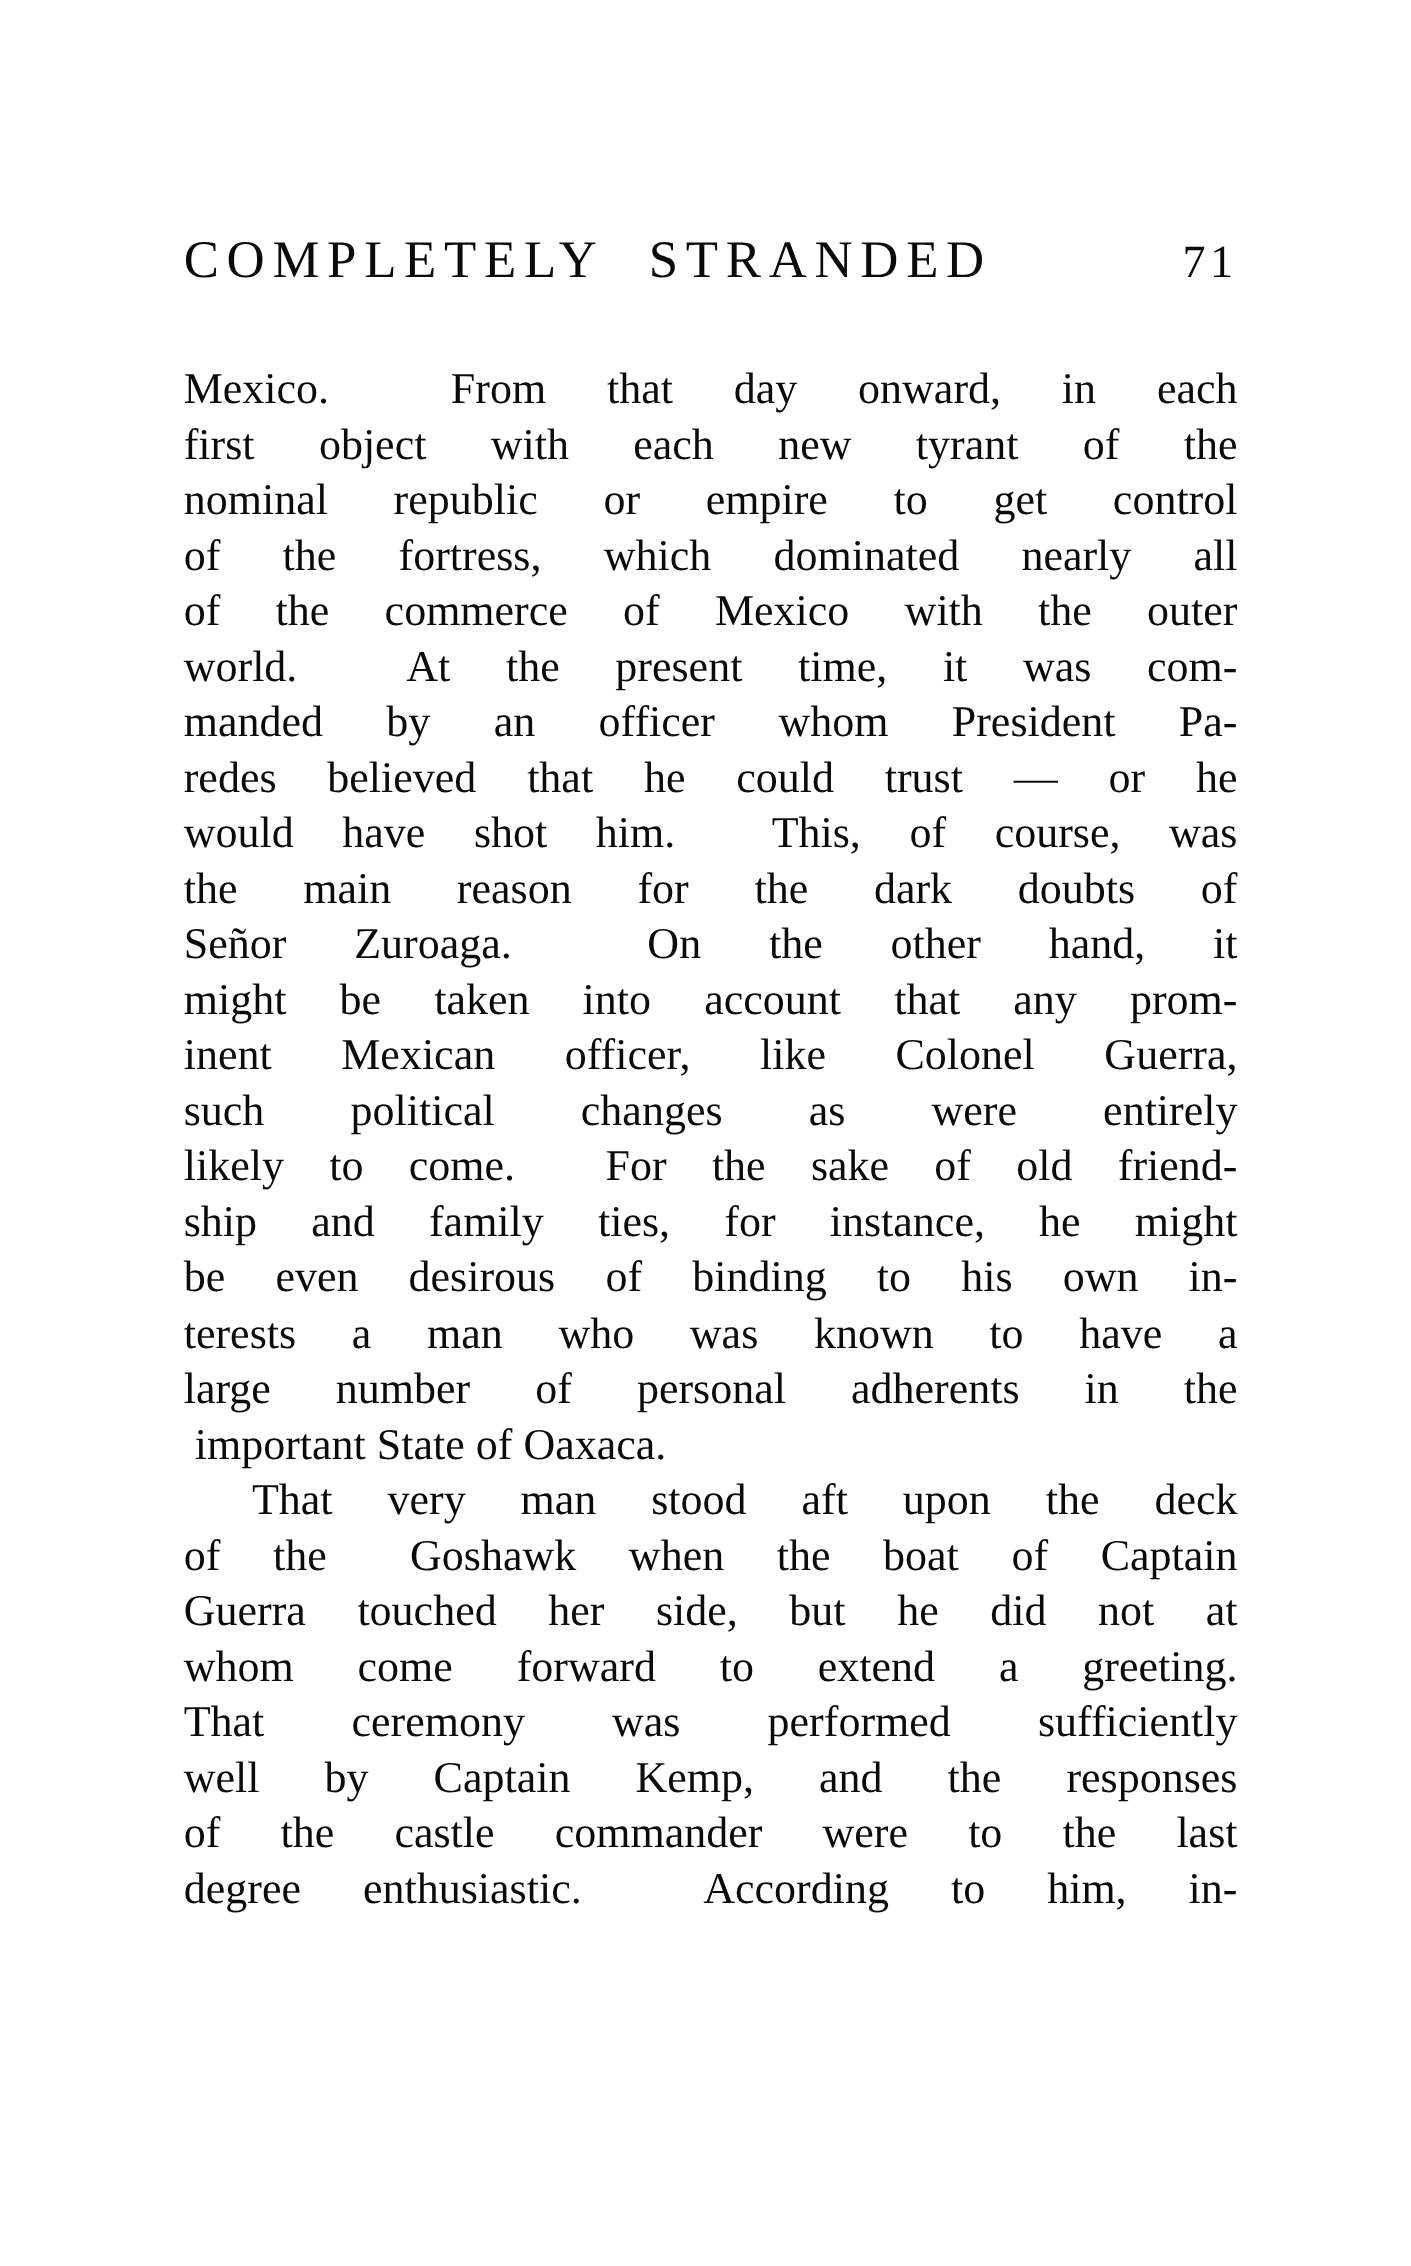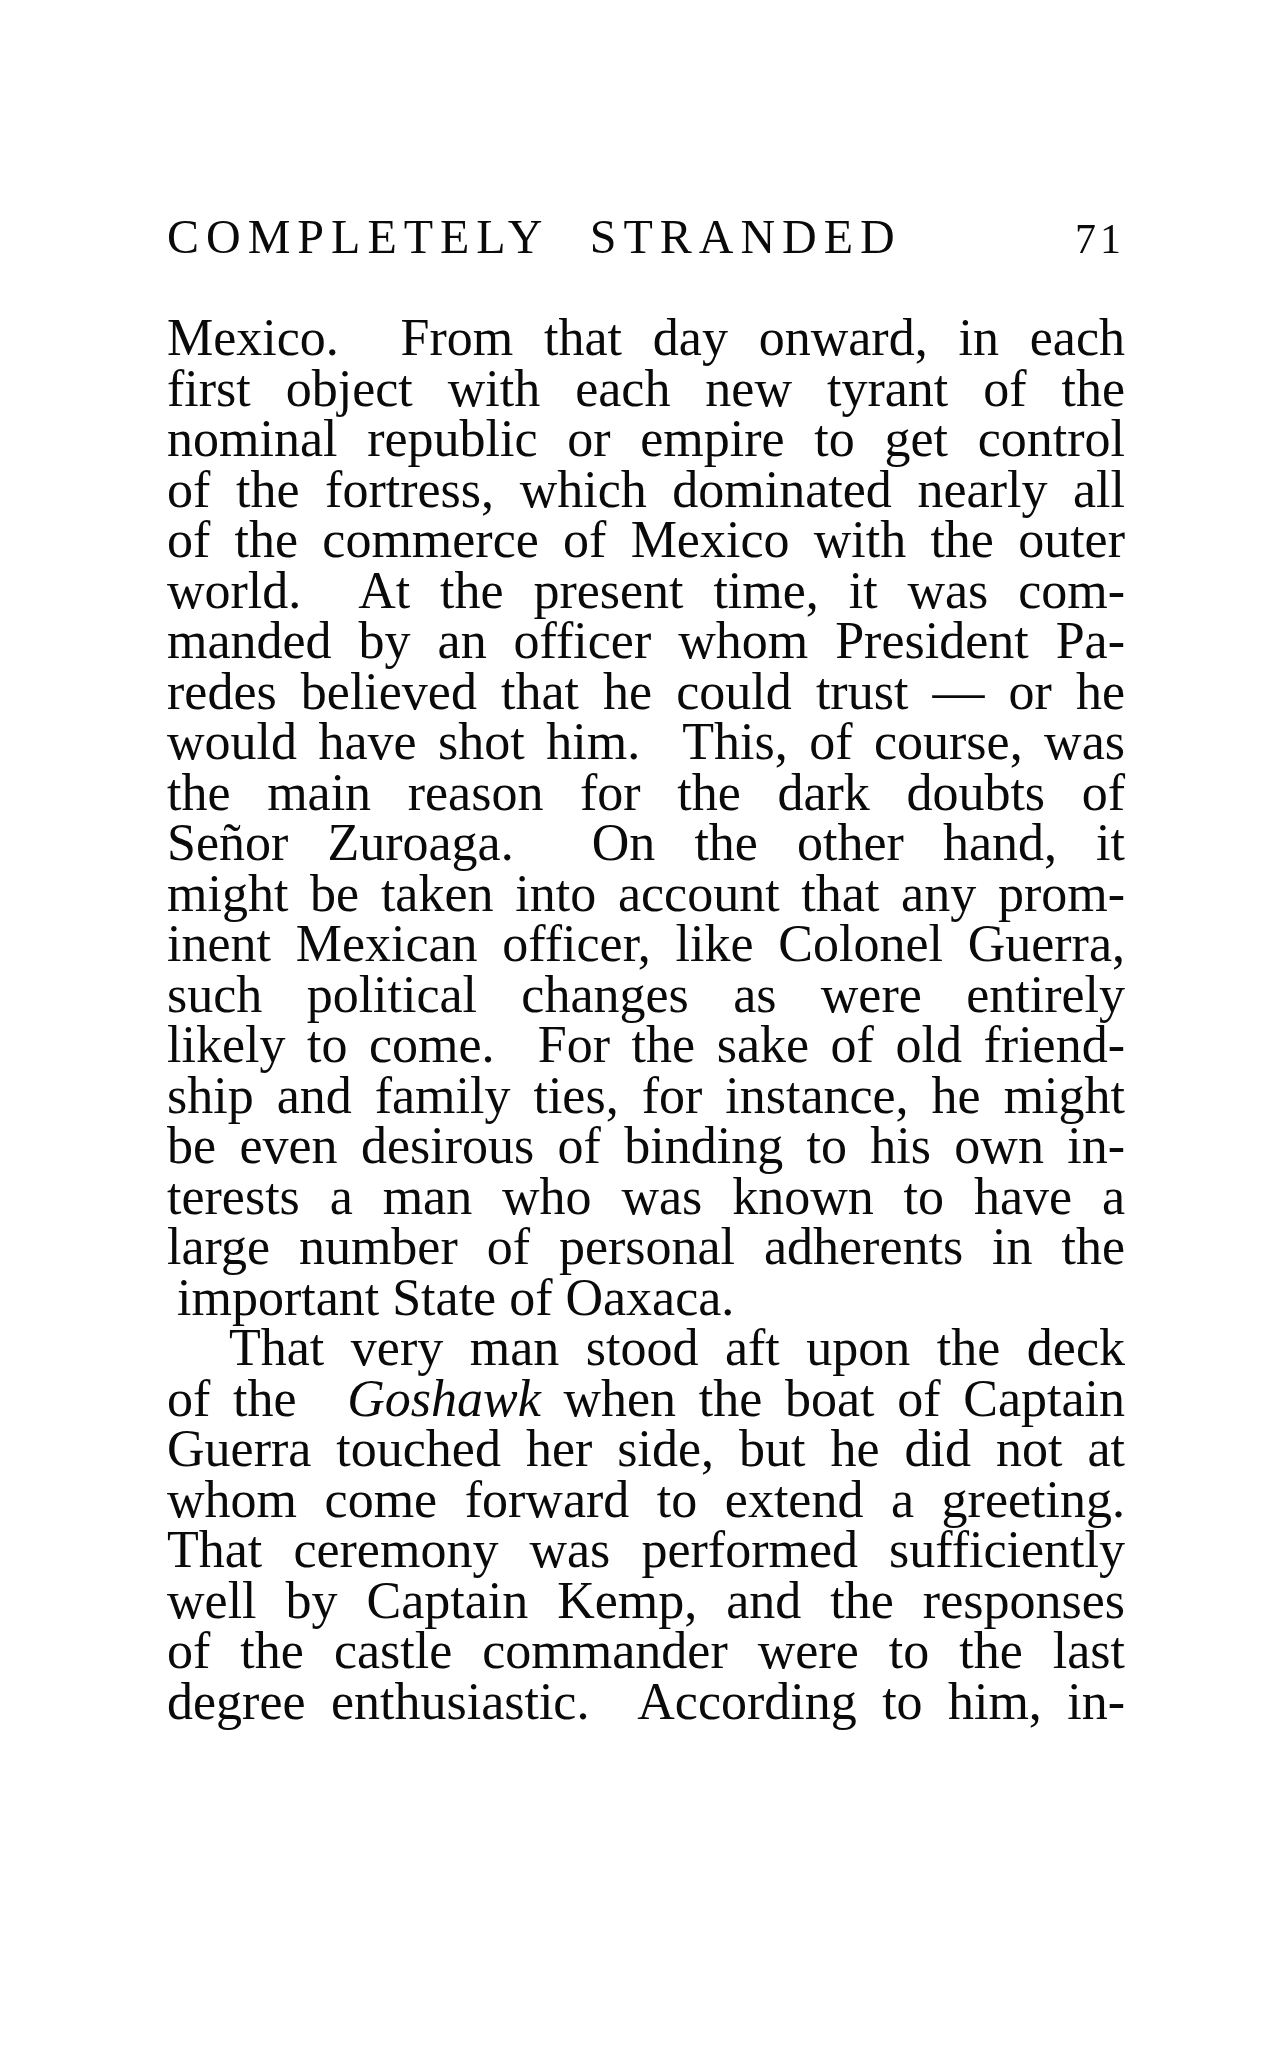--- a/index.html
+++ b/index.html
@@ -39,38 +39,37 @@
     white-space: nowrap;
   }
   .page-number {
     font-size: 42px;
     line-height: 50px;
     letter-spacing: 4px;
   }
   .body-text {
     position: absolute;
     left: 167px;
-    top: 313px;
+    top: 328px;
     width: 958px;
-    font-size: 52px;
+    font-size: 40px;
     line-height: 50.5px;
   }
   .line {
     text-align: justify;
     text-align-last: justify;
   }
   .line.para-end {
     text-align-last: left;
     margin-left: 10px;
   }
   .line.indent {
     text-indent: 62px;
   }
   .italic {
-    font-style: italic;
     margin-left: 28px;
   }
 </style>
 </head>
 <body>
 
 <div class="page">
   <div class="running-header">
     <span class="running-title">COMPLETELY STRANDED</span>
     <span class="page-number">71</span>

